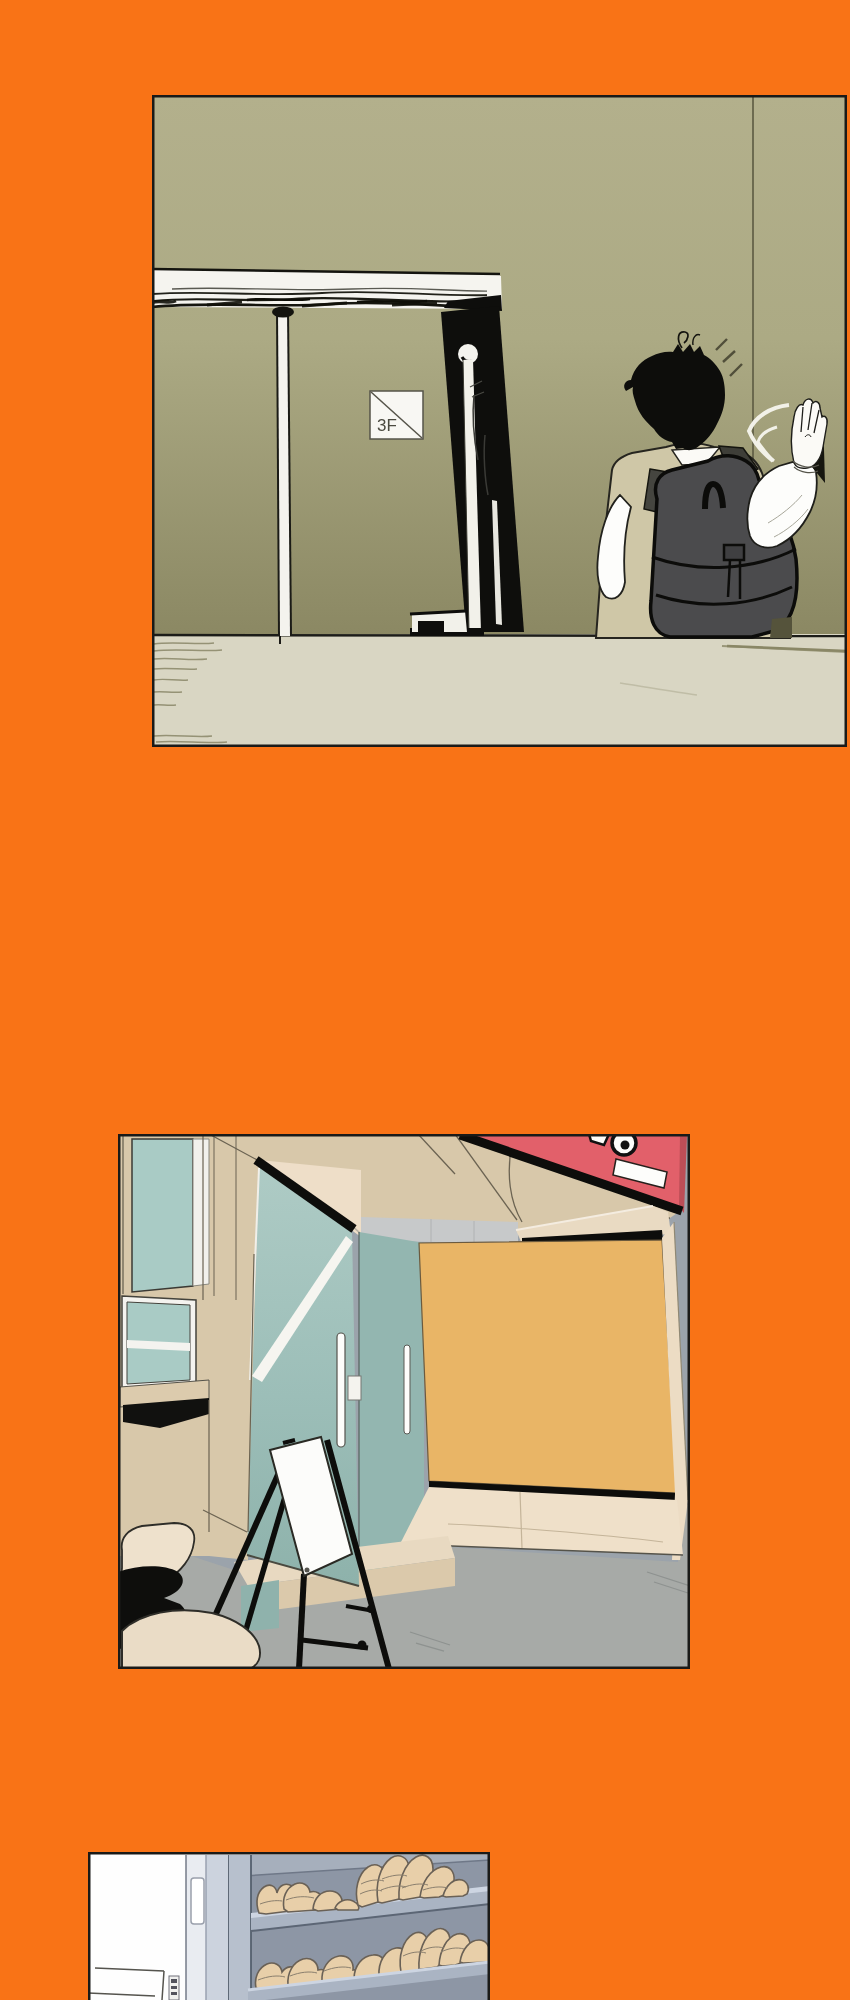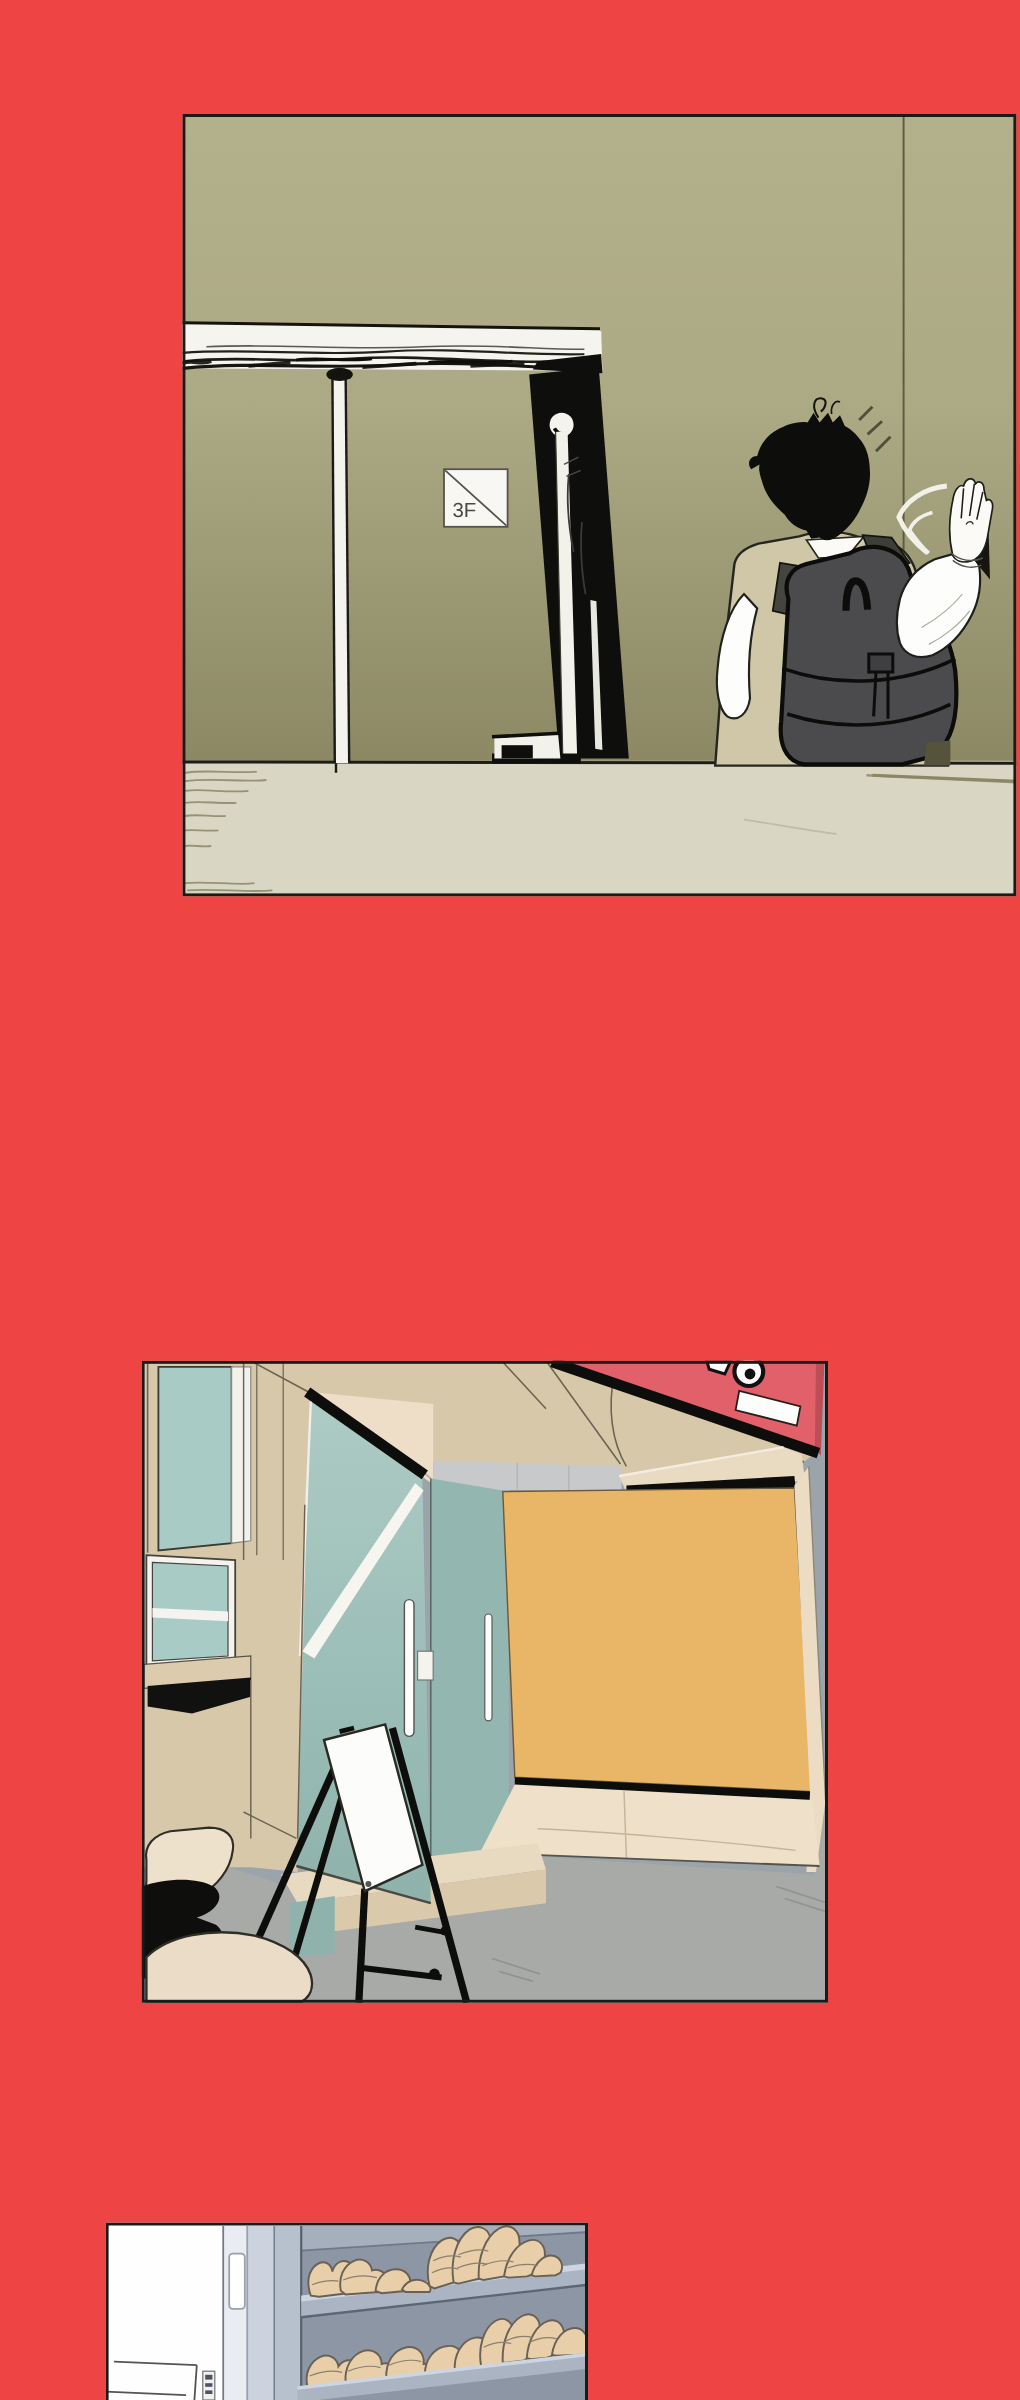--- a/index.html
+++ b/index.html
@@ -1,16 +1,16 @@
 <!DOCTYPE html>
 <html><head>
 <meta charset="utf-8">
 <style>
 html,body{margin:0;padding:0;background:#ffffff;}
-#page{position:relative;width:850px;height:2000px;background:#ef4444;overflow:hidden;font-family:"Liberation Sans",sans-serif;}
+#page{position:relative;width:850px;height:2000px;background:#f97316;overflow:hidden;font-family:"Liberation Sans",sans-serif;}
 .p{position:absolute;}
 </style>
 </head>
 <body>
 <div id="page">
 
 <svg class="p" style="left:152px;top:95px" width="695" height="652" viewBox="0 0 695 652">
 <defs>
 <linearGradient id="wall1" x1="0" y1="0" x2="0" y2="1">
 <stop offset="0" stop-color="#b3b08c"></stop>

